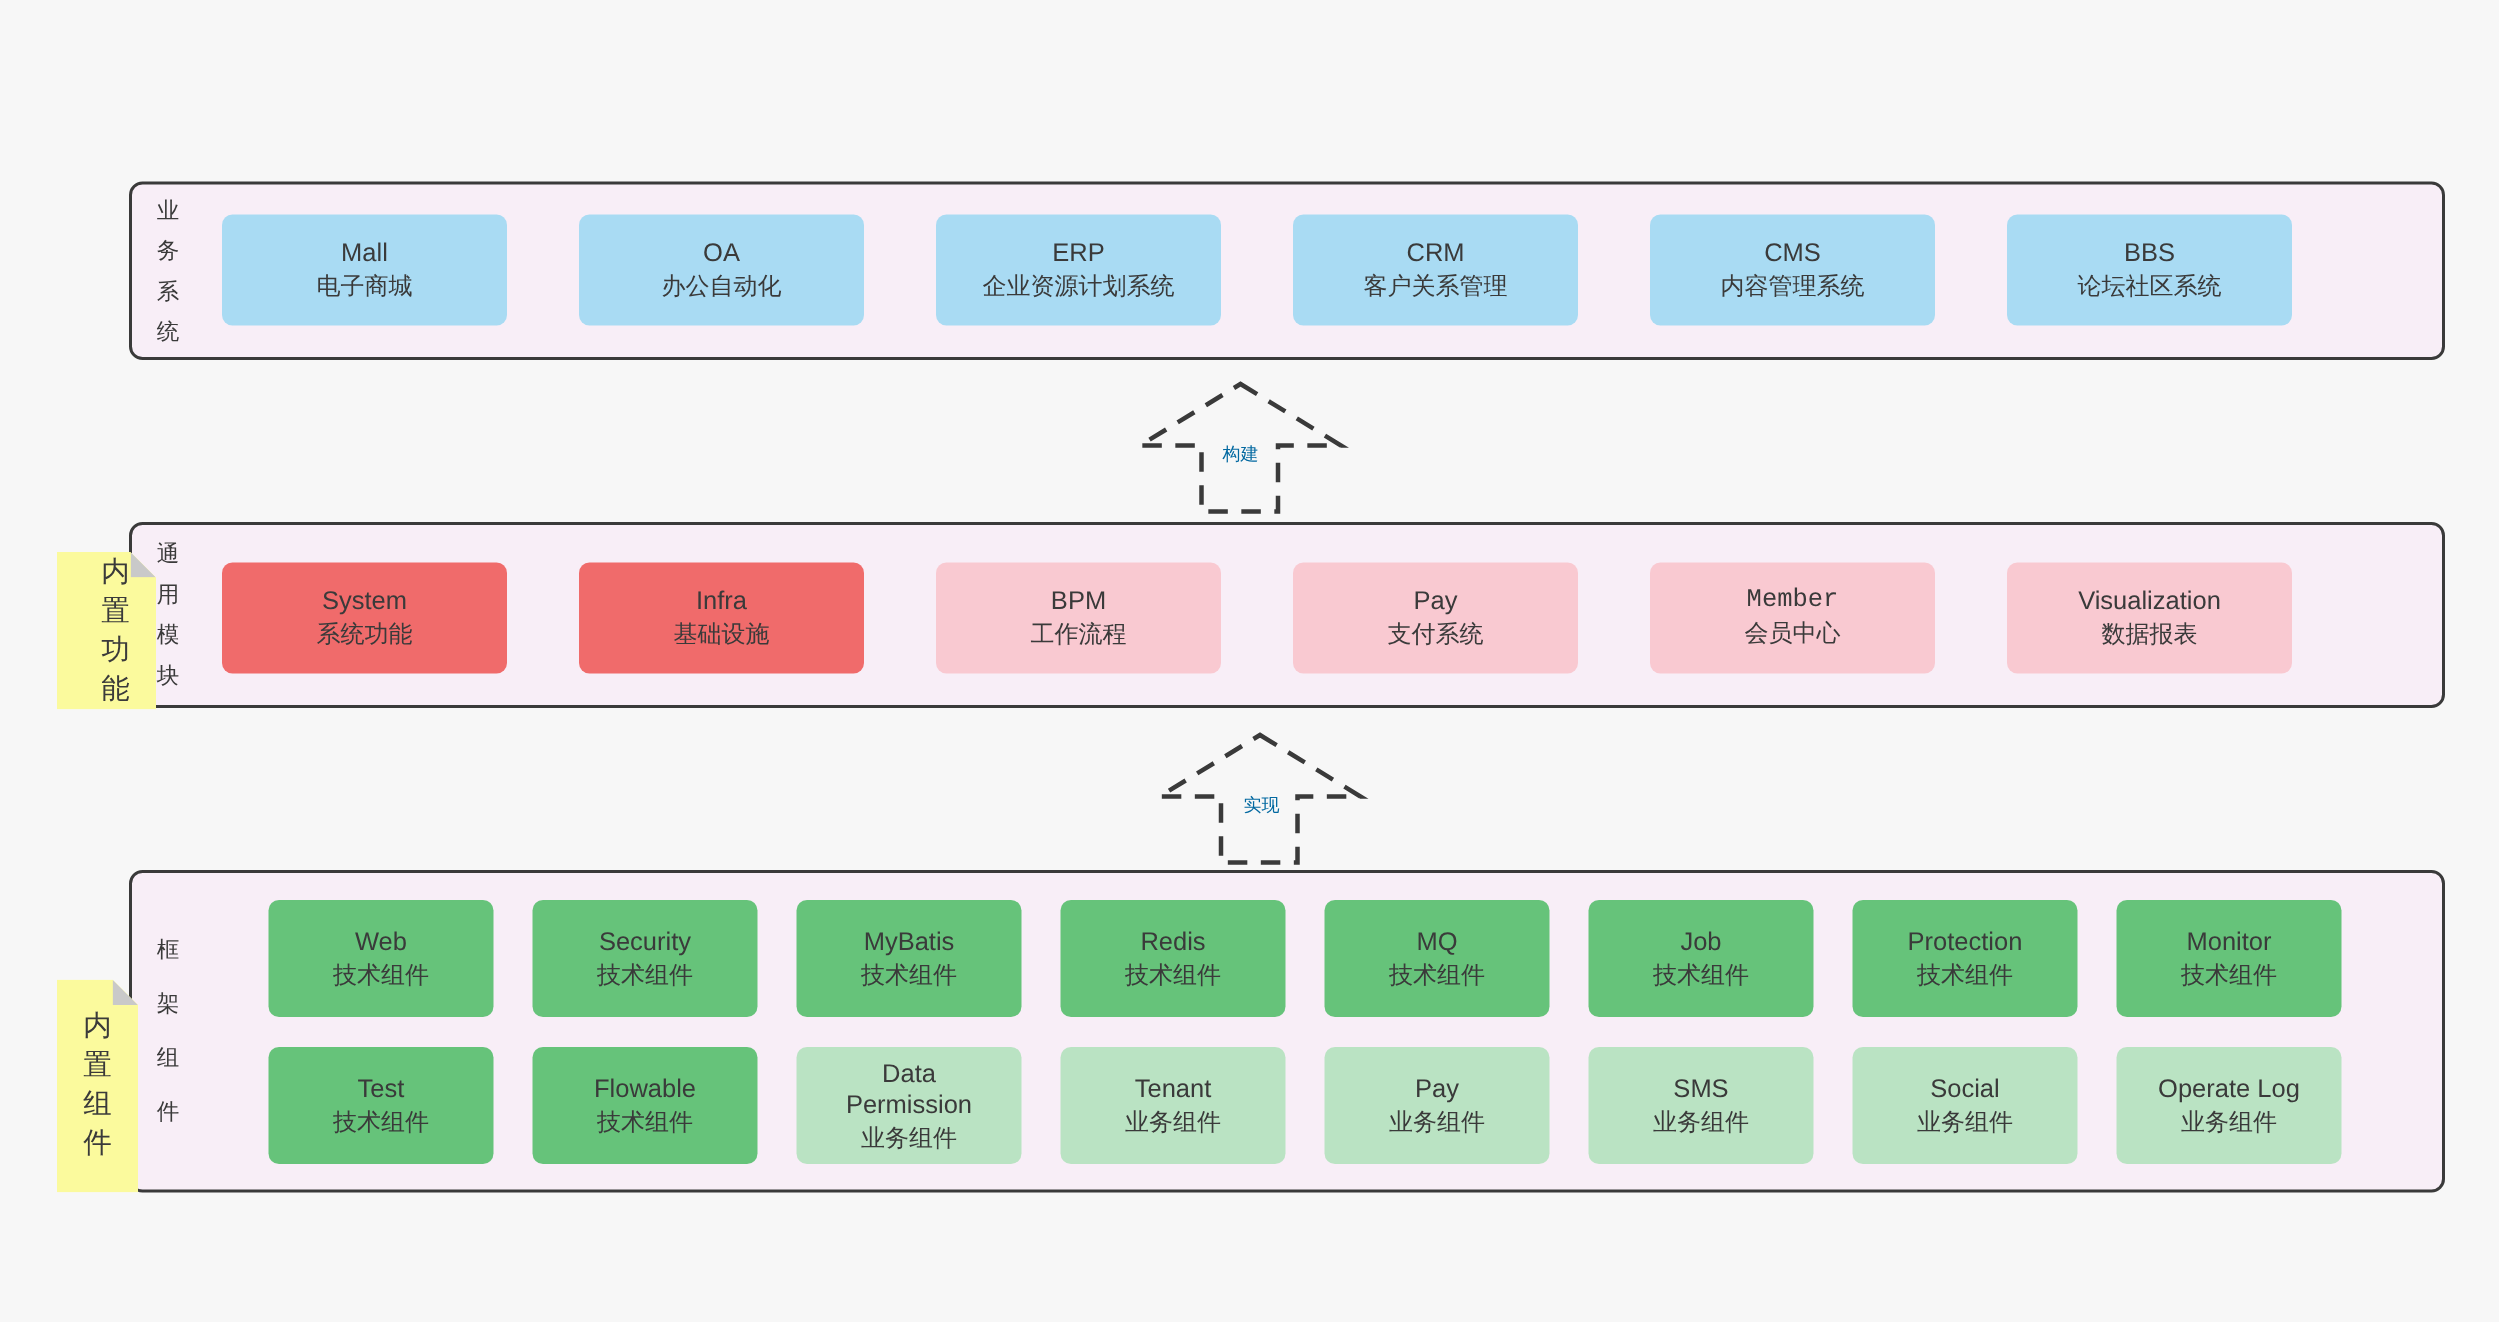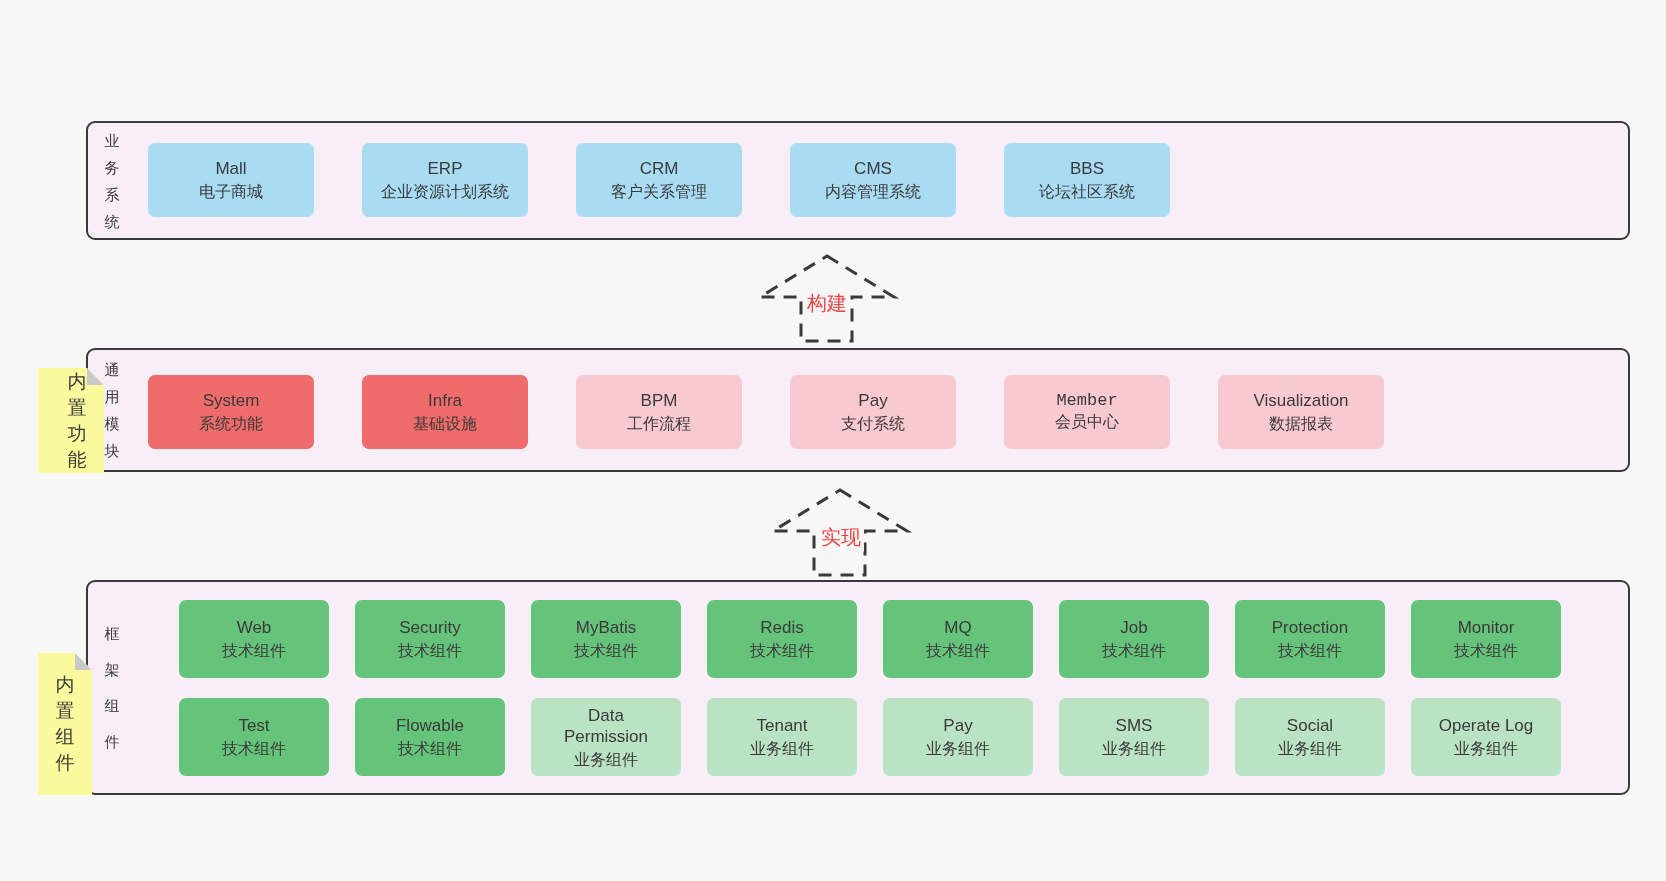--- a/index.html
+++ b/index.html
@@ -37,21 +37,21 @@
   }
   .panel-label.tall { line-height: 36px; }
   .box-row {
     position: absolute;
     left: 60px;
     display: flex;
     gap: 48px;
   }
   .box-row.compact { gap: 26px; padding-left: 31px; }
   .box {
-    width: 166px;
+    width: 190px;
     height: 74px;
     border-radius: 7px;
     display: flex;
     flex-direction: column;
     align-items: center;
     justify-content: center;
     text-align: center;
     color: #3a3a3a;
   }
   .box.small { width: 150px; height: 78px; }
@@ -84,37 +84,41 @@
     line-height: 26px;
     text-align: center;
     word-break: break-all;
     color: #3a3a3a;
   }
   .arrow-svg { position: absolute; }
   .arrow-label {
     position: absolute;
     transform: translate(-50%, -50%);
     background: #f7f7f7;
-    font-size: 20px;
+    font-size: 12px;
     padding: 1px 3px;
-    color: #ef4444;
+    color: #0369a1;
     z-index: 2;
   }
 </style>
 </head>
 <body>
 
 <div class="canvas">
 
   <div class="panel" style="top:121px; height:115px;">
     <div class="panel-label">业务系统</div>
     <div class="box-row" style="top:20px;">
       <div class="box" style="background: rgb(169, 219, 243);">
         <div class="title">Mall</div>
         <div class="subtitle">电子商城</div>
+      </div>
+      <div class="box" style="background: rgb(169, 219, 243);">
+        <div class="title">OA</div>
+        <div class="subtitle">办公自动化</div>
       </div>
       <div class="box" style="background: rgb(169, 219, 243);">
         <div class="title">ERP</div>
         <div class="subtitle">企业资源计划系统</div>
       </div>
       <div class="box" style="background: rgb(169, 219, 243);">
         <div class="title">CRM</div>
         <div class="subtitle">客户关系管理</div>
       </div>
       <div class="box" style="background: rgb(169, 219, 243);">

